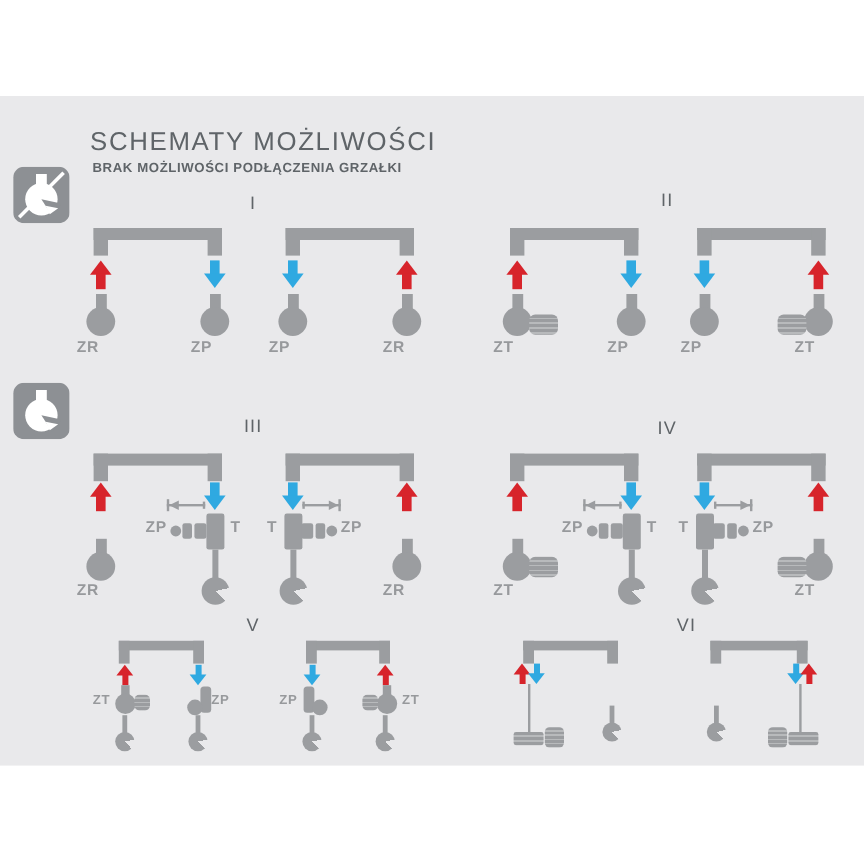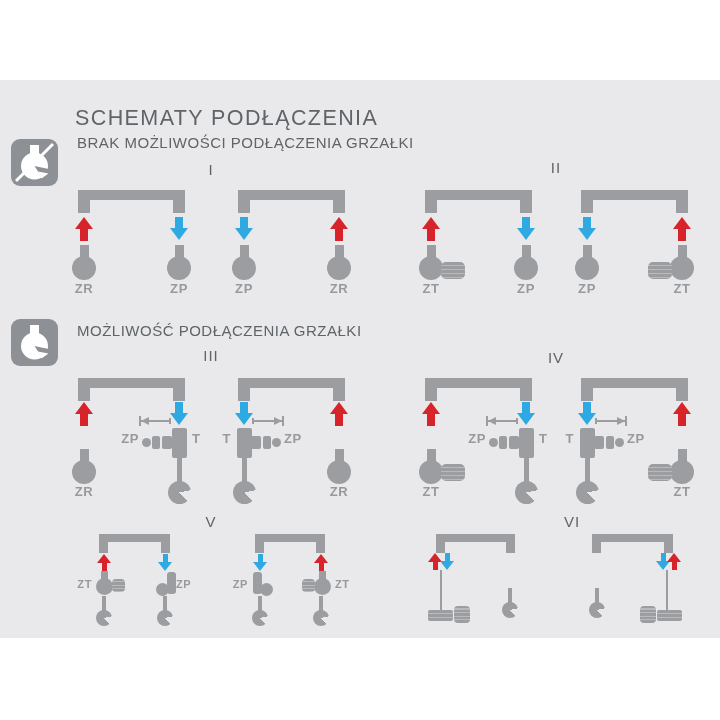--- a/index.html
+++ b/index.html
@@ -3,23 +3,23 @@
 <meta charset="utf-8">
 <style>
   * { margin:0; padding:0; box-sizing:border-box; }
   html,body { width:720px; height:720px; }
   body { background:#ffffff; font-family:"Liberation Sans", sans-serif; }
   .page { position:relative; width:720px; height:720px; background:var(--page-bg,#fff); overflow:hidden; }
   .panel { position:absolute; left:0; top:80px; width:720px; height:558px; background:var(--panel-bg,#e9e9eb); }
   .abs { position:absolute; }
 
   .title { left:75px; top:106px; font-size:21.5px; font-weight:400; letter-spacing:1.4px; color:var(--heading-text,#5f6468); }
-  .subtitle { font-size:15px; font-weight:400; letter-spacing:0.5px; color:var(--heading-text,#5f6468); }
+  .subtitle { font-size:11px; font-weight:700; letter-spacing:0.5px; color:var(--heading-text,#5f6468); }
   .num { font-size:15px; color:var(--heading-text,#5f6468); width:60px; text-align:center; letter-spacing:1px; }
-  .lbl { font-weight:700; font-size:13px; color:var(--label-gray,#97999c); width:40px; text-align:center; letter-spacing:0.6px; }
+  .lbl { font-weight:700; font-size:13px; color:var(--label-gray,#97999c); width:40px; text-align:left; letter-spacing:0.6px; }
   .lbl.n { width:24px; }
   .lbl.smf { font-size:11px; width:24px; }
   .lbl.ra { text-align:right; }
   .lbl.la { text-align:left; }
 
   
   .br { border:0 solid var(--element-gray,#9b9da0); border-top-width:10px; border-left-width:12px; border-right-width:12px; width:107px; height:23px; }
   .br.sm { border-top-width:8px; border-left-width:9px; border-right-width:9px; height:19px; }
 
   
@@ -94,40 +94,39 @@
     background:repeating-linear-gradient(180deg, var(--element-gray,#9b9da0) 0 2.4px, var(--rib-light,#b8babc) 2.4px 3.6px); }
   .helem.l .blk { left:0; }  .helem.l .hd2 { right:0; }
   .helem.r .blk { right:0; } .helem.r .hd2 { left:0; }
 </style>
 </head>
 <body>
 
 <div class="page">
   <div class="panel"></div>
 
-  <div class="abs title">SCHEMATY PODŁĄCZENIA</div>
+  <div class="abs title">SCHEMATY MOŻLIWOŚCI</div>
 
   <svg class="abs" style="left:11px;top:139px" width="47" height="47" viewBox="0 0 47 47">
     <rect width="47" height="47" rx="9" style="fill:var(--badge-bg,#8d9094)"></rect>
     <rect x="19" y="6" width="9" height="10" fill="#fff"></rect>
     <circle cx="23.5" cy="27" r="13.5" fill="#fff"></circle>
     <path d="M23.5 27 L40 30.5 L32.5 41 Z" style="fill:var(--badge-bg,#8d9094)"></path>
     <path d="M27 32.5 L37.5 34.5 L30.5 39.5 Z" fill="#fff"></path>
     <line x1="5" y1="42" x2="42" y2="5" stroke="#fff" stroke-width="3"></line>
   </svg>
   <div class="abs subtitle" style="left:77px;top:134px">BRAK MOŻLIWOŚCI PODŁĄCZENIA GRZAŁKI</div>
 
   <svg class="abs" style="left:11px;top:319px" width="47" height="47" viewBox="0 0 47 47">
     <rect width="47" height="47" rx="9" style="fill:var(--badge-bg,#8d9094)"></rect>
     <rect x="19" y="6" width="9" height="10" fill="#fff"></rect>
     <circle cx="23.5" cy="27" r="13.5" fill="#fff"></circle>
     <path d="M23.5 27 L40 30.5 L32.5 41 Z" style="fill:var(--badge-bg,#8d9094)"></path>
     <path d="M27 32.5 L37.5 34.5 L30.5 39.5 Z" fill="#fff"></path>
   </svg>
-  <div class="abs subtitle" style="left:77px;top:322px">MOŻLIWOŚĆ PODŁĄCZENIA GRZAŁKI</div>
 
   <div>
     <div class="abs num" style="left:181px;top:161px">I</div>
 
     <div class="abs br" style="left:78px;top:190px"></div>
     <div class="abs aru" style="left:75px;top:217px"></div>
     <div class="abs ard" style="left:170px;top:217px"></div>
     <div class="abs valve" style="left:72px;top:245px"></div>
     <div class="abs valve" style="left:167px;top:245px"></div>
     <div class="abs lbl" style="left:64px;top:281px">ZR</div>

